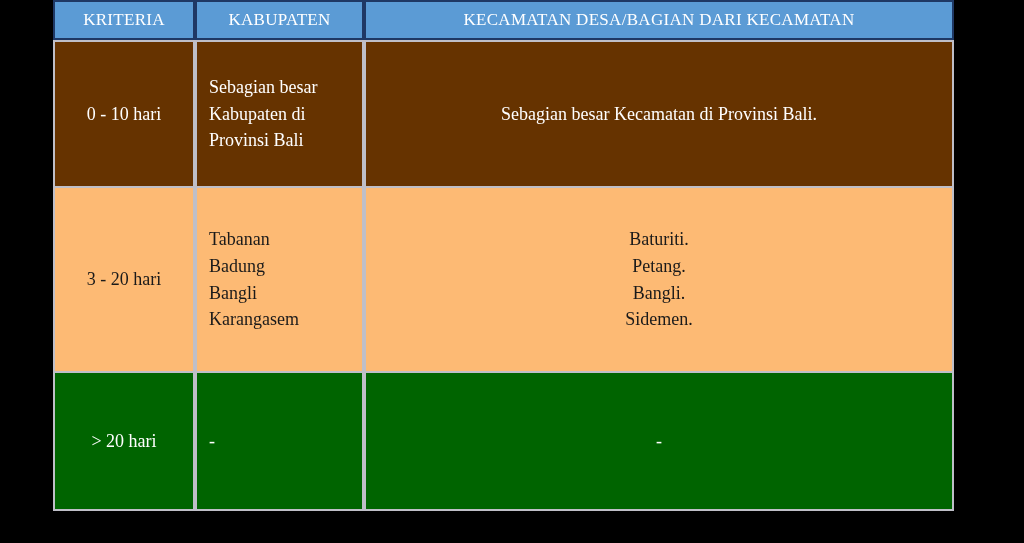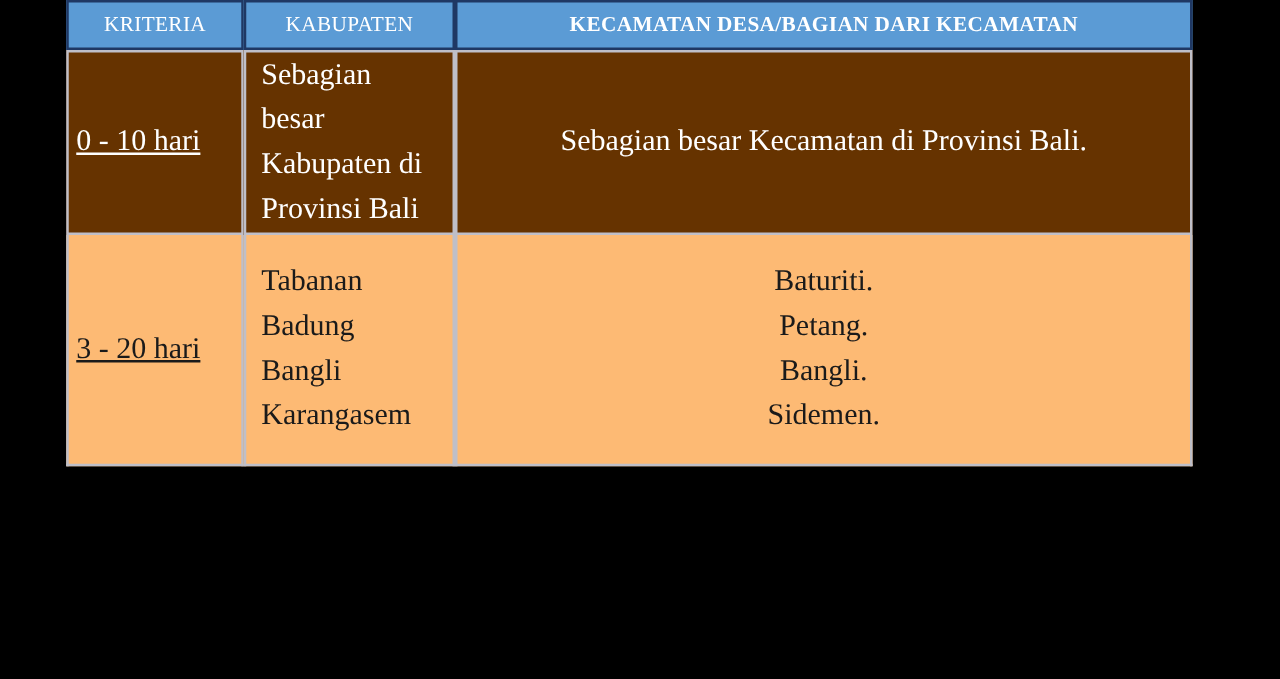--- a/index.html
+++ b/index.html
@@ -50,36 +50,36 @@
     padding: 0 4px;
     border-left: 2px solid #1F3864;
     border-right: 2px solid #1F3864;
     border-top: 2px solid #1F3864;
     border-bottom: 2px solid #1F3864;
     box-sizing: border-box;
     white-space: nowrap;
   }
   thead th.col-kriteria  { width: 142px; }
   thead th.col-kabupaten { width: 169px; }
-  thead th.col-kecamatan { width: 590px; font-weight: bold; }
+  thead th.col-kecamatan { width: 590px; }
 
   
   tbody td {
     border-left: 2px solid #BFBFC8;
     border-right: 2px solid #BFBFC8;
     border-bottom: 2px solid #BFBFC8;
     box-sizing: border-box;
     padding: 0 12px;
     vertical-align: middle;
-    font-size: 24px;
+    font-size: 18px;
     line-height: 1.48;
   }
   tbody tr.row-first td { border-top: 2px solid #BFBFC8; }
 
-  td.c-kriteria  { width: 142px; padding: 0 6px; text-decoration: underline; }
+  td.c-kriteria  { width: 142px; text-align: center; padding: 0 6px; }
   td.c-kabupaten { width: 169px; text-align: left; }
   td.c-kecamatan { width: 590px; text-align: center; }
 
   
   tr.row-brown td { background: #663300; color: #FFFFFF; }
   tr.row-brown   { height: 148px; }
 
   tr.row-yellow td { background: #fdba74; color: #1A1A1A; }
   tr.row-yellow    { height: 185px; }
 
@@ -114,17 +114,22 @@
           <td class="c-kabupaten multiline">Tabanan
 Badung
 Bangli
 Karangasem</td>
           <td class="c-kecamatan multiline">Baturiti.
 Petang.
 Bangli.
 Sidemen.</td>
         </tr>
 
+        <tr class="row-green">
+          <td class="c-kriteria">&gt; 20 hari</td>
+          <td class="c-kabupaten multiline">-</td>
+          <td class="c-kecamatan multiline">-</td>
+        </tr>
 
       </tbody>
     </table>
   </div>
 </div>
 
 </body></html>

